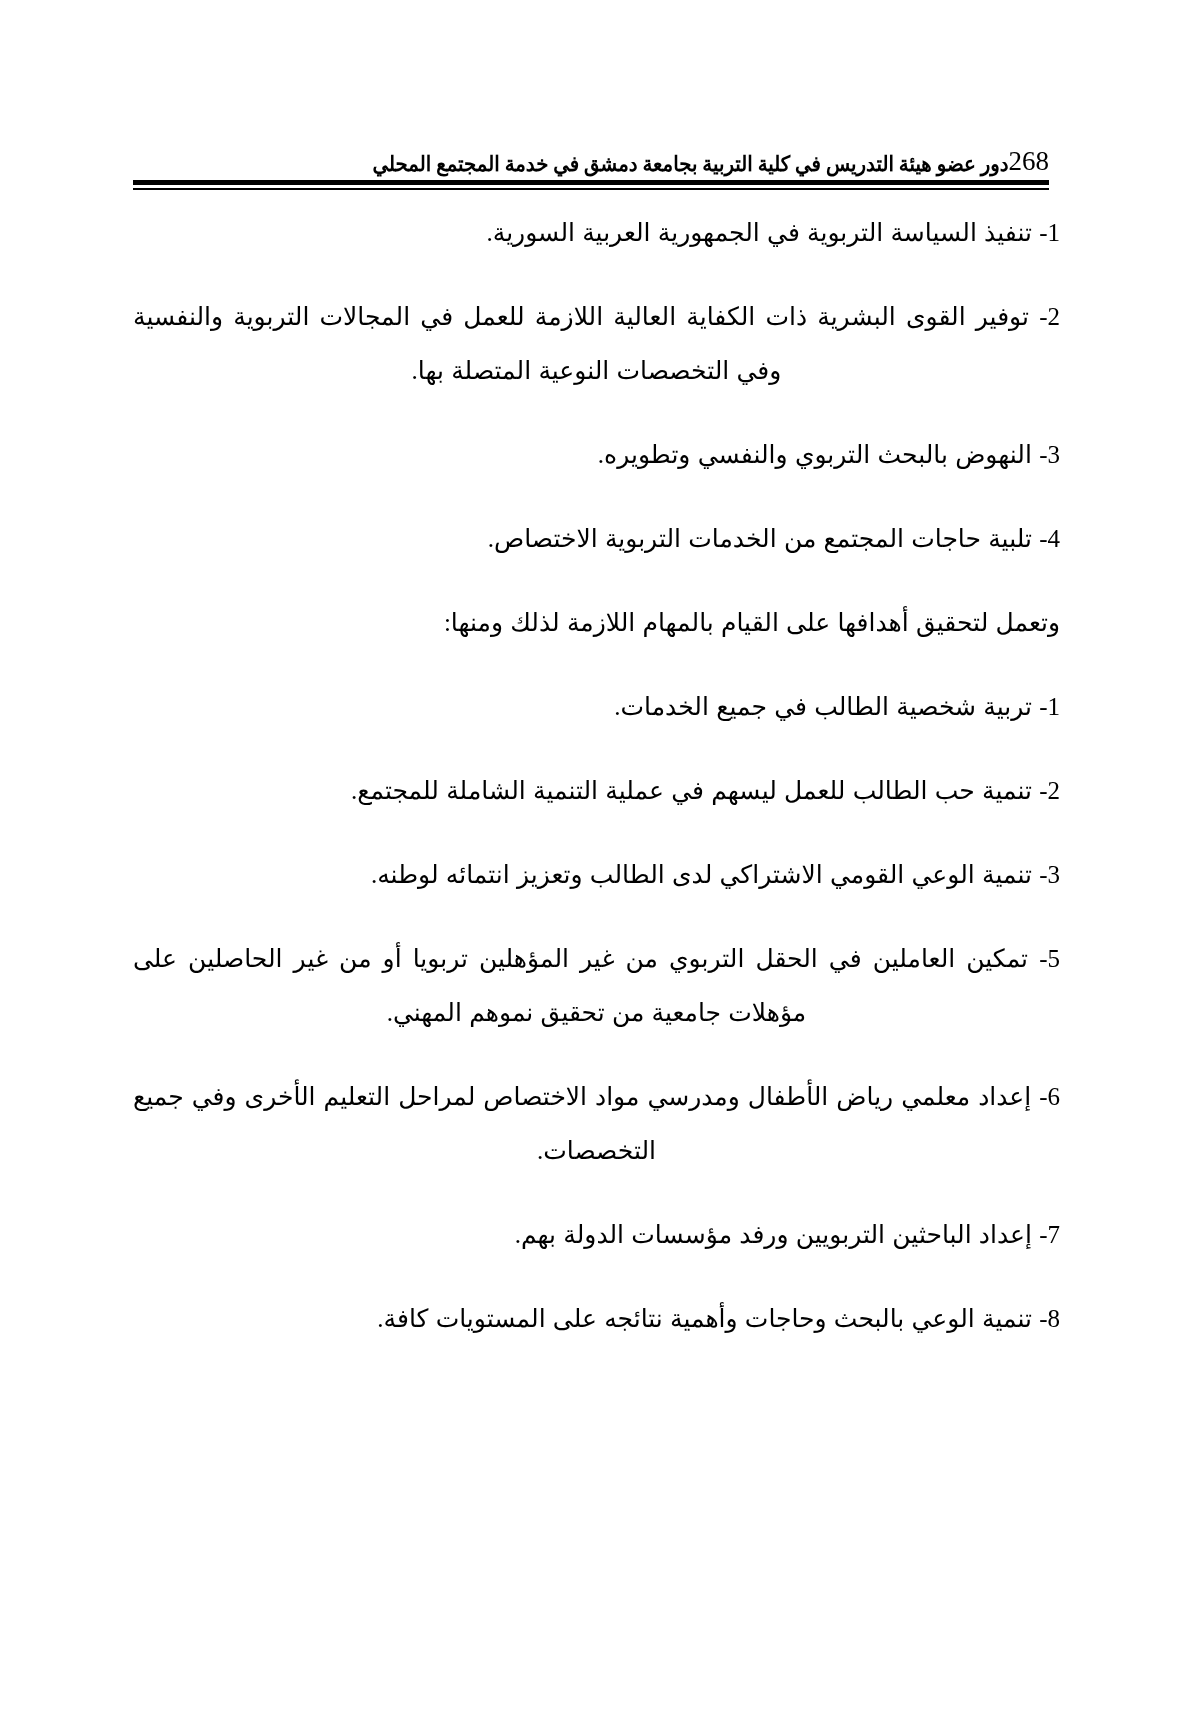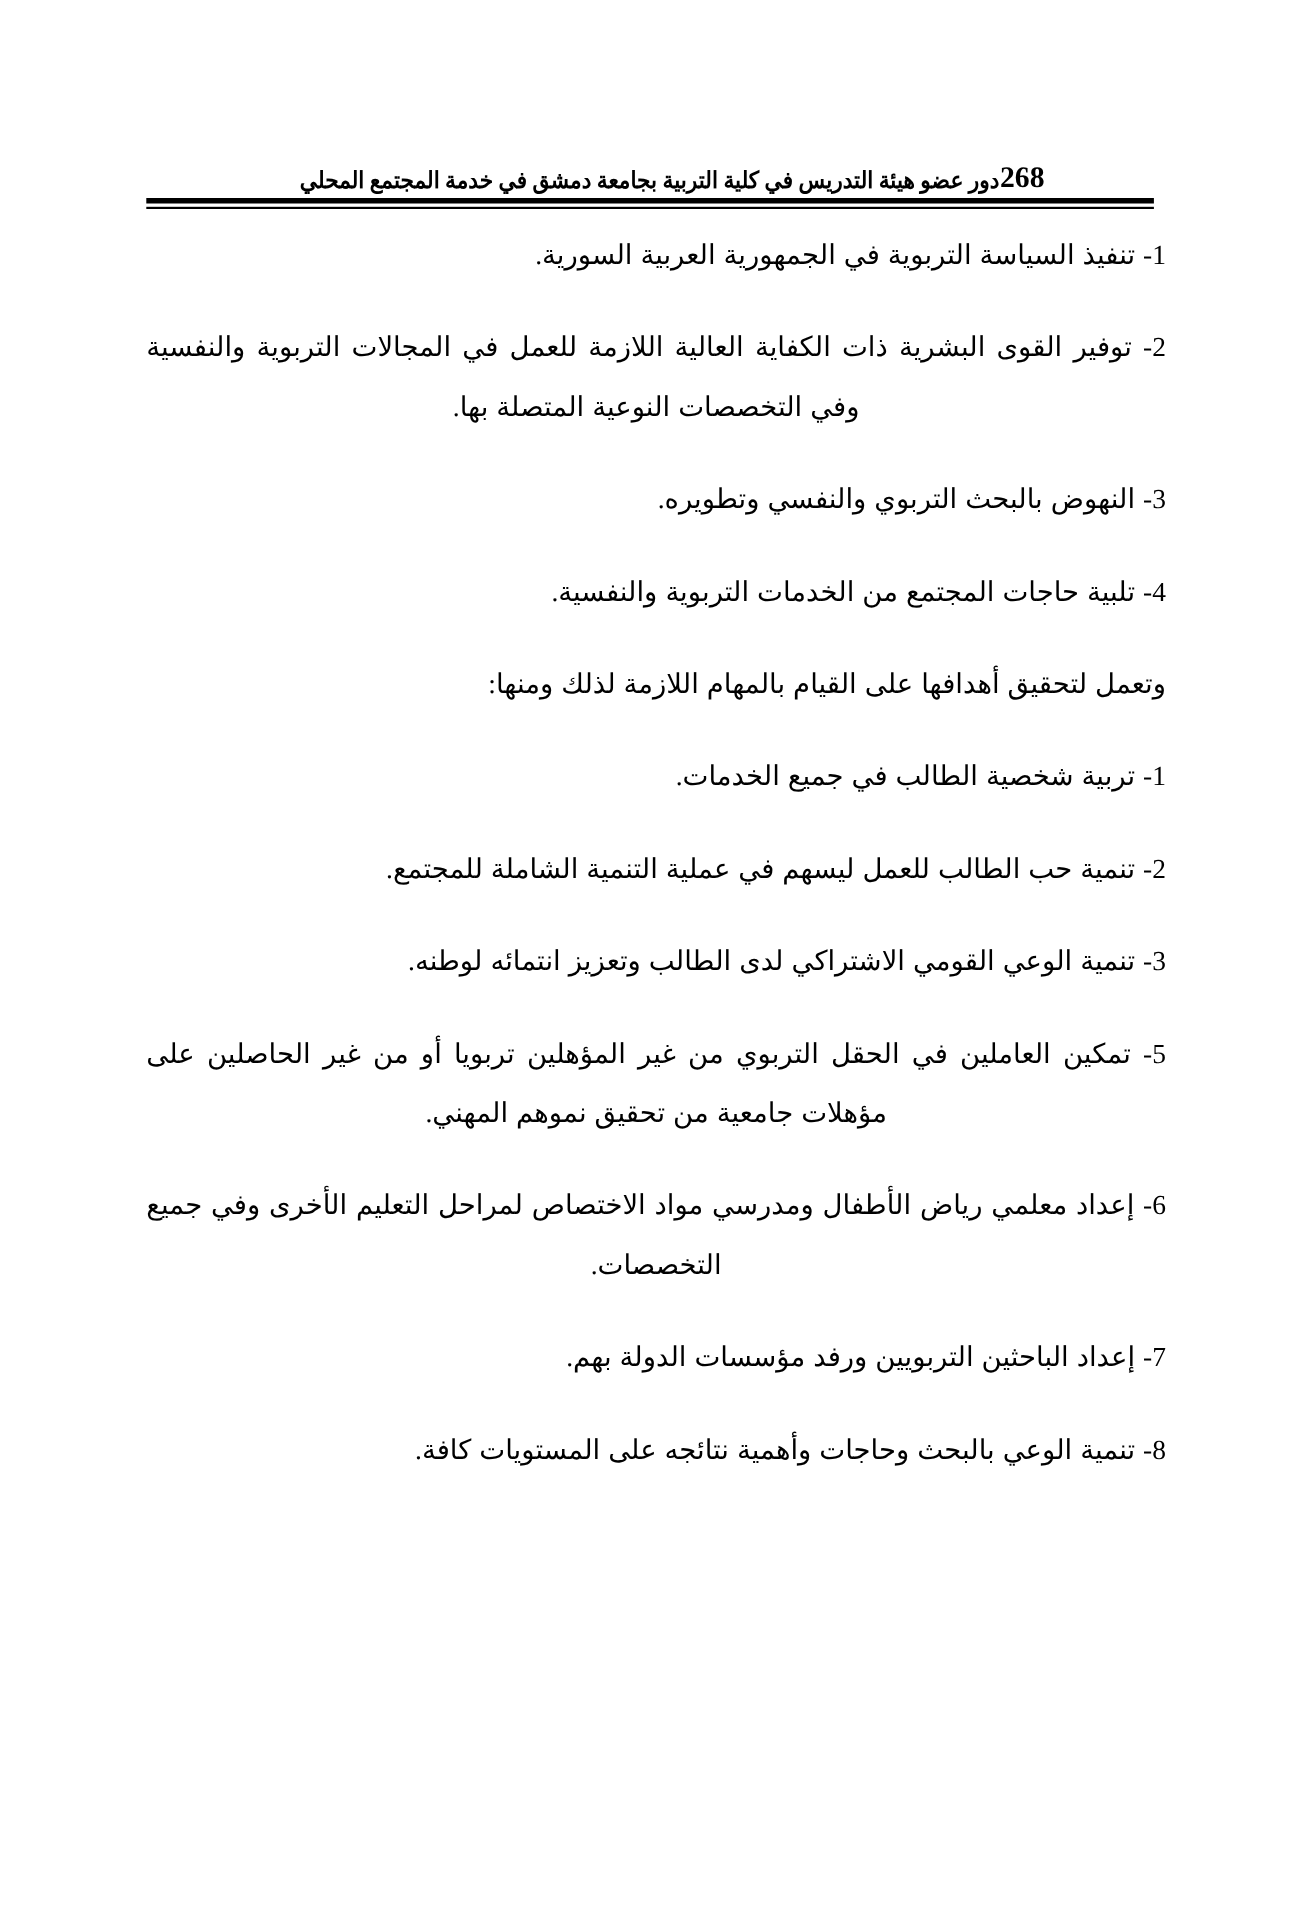--- a/index.html
+++ b/index.html
@@ -22,38 +22,38 @@
   
   .header-zone {
     position: absolute;
     top: 128px;
     right: 133px;
     left: 133px;
     height: 48px;
     display: flex;
     flex-direction: row-reverse;
     align-items: flex-end;
-    justify-content: center;
+    justify-content: flex-end;
   }
   .header-title {
     direction: rtl;
     font-family: "Liberation Serif", "DejaVu Serif", serif;
     font-size: 21px;
     font-weight: 700;
     letter-spacing: -0.4px;
     white-space: nowrap;
     line-height: 1.1;
     transform: scaleX(0.94);
     transform-origin: right bottom;
   }
   .header-pagenum {
     direction: ltr;
     font-family: "Liberation Serif", "DejaVu Serif", serif;
     font-size: 27px;
-    font-weight: 700;
+    font-weight: 400;
     line-height: 1;
     padding-bottom: 1px;
   }
 
   
   .rule-wrap {
     position: absolute;
     top: 180px;
     right: 133px;
     left: 133px;
@@ -136,21 +136,21 @@
       <span>توفير القوى البشرية ذات الكفاية العالية اللازمة للعمل في المجالات التربوية والنفسية وفي التخصصات النوعية المتصلة بها.</span>
     </p>
 
     <p class="para single">
       <span class="num">3-</span>
       <span>النهوض بالبحث التربوي والنفسي وتطويره.</span>
     </p>
 
     <p class="para single">
       <span class="num">4-</span>
-      <span>تلبية حاجات المجتمع من الخدمات التربوية والنفسية.</span>
+      <span>تلبية حاجات المجتمع من الخدمات التربوية الاختصاص.</span>
     </p>
 
     <p class="para lead">وتعمل لتحقيق أهدافها على القيام بالمهام اللازمة لذلك ومنها:</p>
 
     <p class="para single">
       <span class="num">1-</span>
       <span>تربية شخصية الطالب في جميع الخدمات.</span>
     </p>
 
     <p class="para single">

